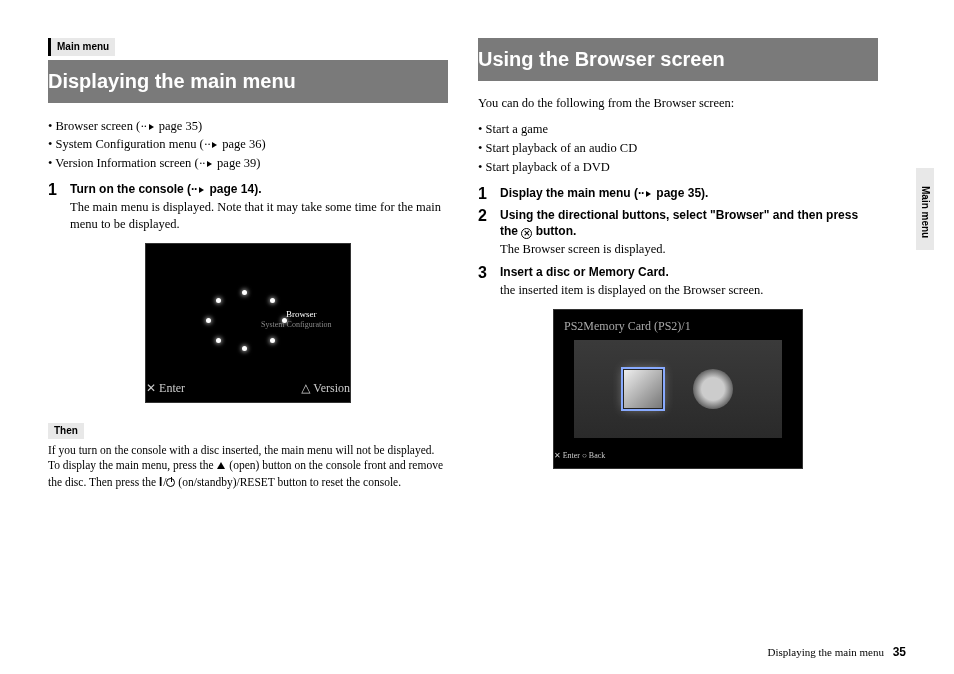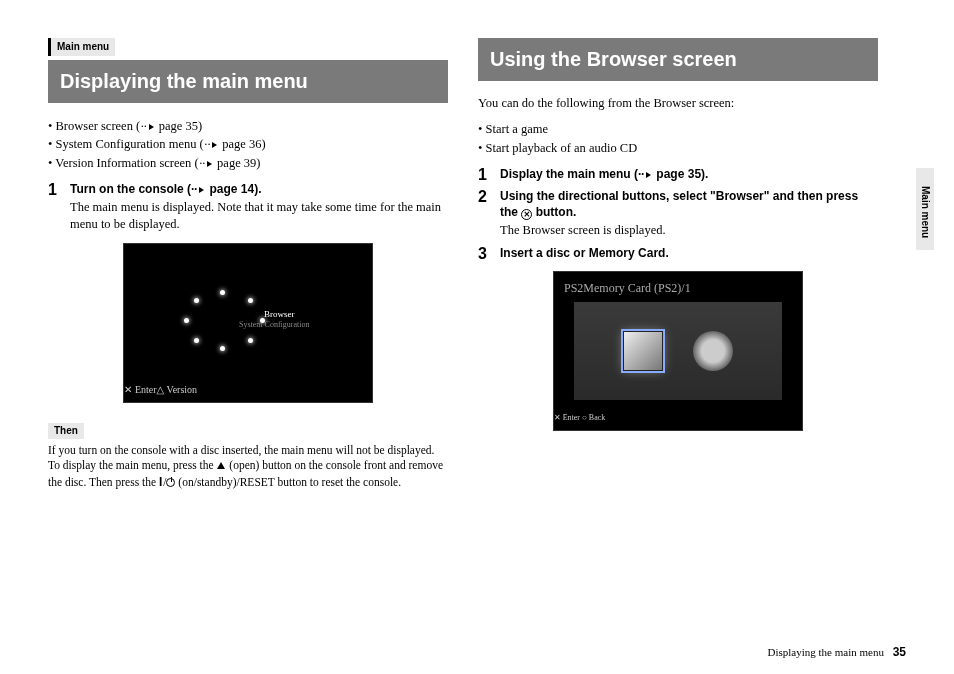--- a/index.html
+++ b/index.html
@@ -2,37 +2,37 @@
 <html><head>
 <meta charset="utf-8">
 <style>
   *{box-sizing:border-box;margin:0;padding:0}
   body{background:#fff;font-family:"Times New Roman",serif;font-size:12.5px;color:#000;width:954px;height:674px;position:relative;line-height:1.35}
   .page{display:flex;gap:30px;padding:38px 48px 20px}
   .col{flex:1;min-width:0}
   .col-left{max-width:400px}
   .col-right{max-width:400px}
   .section-tag{background:#e8e8e8;border-left:3px solid #000;padding:2px 6px;font-family:Arial,Helvetica,sans-serif;font-weight:bold;font-size:10px;display:inline-block;margin-bottom:4px}
-  .title-bar{background:#7a7a7a;color:#fff;font-family:Arial,Helvetica,sans-serif;font-weight:bold;font-size:20px;padding:8px 12px;margin-bottom:14px}
+  .title-bar{background:#7a7a7a;color:#fff;font-family:Arial,Helvetica,sans-serif;font-weight:bold;font-size:20px;padding:8px 0;margin-bottom:14px}
   .para{margin:4px 0 8px}
   .bullets{list-style:none;margin-bottom:8px}
   .bullets li{padding:1px 0}
   .bullets li::before{content:"• ";}
   .step{position:relative;padding-left:22px;margin:6px 0}
   .step-num{position:absolute;left:0;top:-2px;font-family:Arial,Helvetica,sans-serif;font-weight:bold;font-size:16px}
   .step-title{font-family:Arial,Helvetica,sans-serif;font-weight:bold;font-size:12px}
   .step-body{margin-top:2px}
   .screenshot{background:#000;margin:10px auto 14px;border:1px solid #333;position:relative;color:#fff;font-size:8px}
-  .shot1{width:250px;height:160px;display:block}
+  .shot1{width:206px;height:160px;display:block}
   .orbit{position:absolute;left:60px;top:46px;width:80px;height:60px}
   .dot{position:absolute;width:5px;height:5px;background:#fff;border-radius:50%;box-shadow:0 0 4px 1px rgba(255,255,255,.6)}
   .d1{left:36px;top:0}.d2{left:64px;top:8px}.d3{left:76px;top:28px}.d4{left:64px;top:48px}.d5{left:36px;top:56px}.d6{left:10px;top:48px}.d7{left:0;top:28px}.d8{left:10px;top:8px}
   .menu-text{position:absolute;left:140px;top:64px;font-size:9px}
   .menu-sub{position:absolute;left:115px;top:76px;font-size:8px;color:#888}
-  .shot1-bottom{position:absolute;bottom:6px;left:0;right:0;display:flex;justify-content:flex-start;font-size:10px;color:#ccc}
+  .shot1-bottom{position:absolute;bottom:6px;left:0;right:0;display:flex;justify-content:space-between;font-size:12px;color:#ccc}
   .note-tag{background:#e8e8e8;padding:1px 6px;font-family:Arial,Helvetica,sans-serif;font-weight:bold;font-size:10px;display:inline-block;margin:6px 0 4px}
   .note-text{font-size:11.5px;line-height:1.35}
   .shot2{width:250px;height:160px;display:block;background:#000}
   .shot2-top{position:absolute;top:8px;left:10px;right:0;display:flex;justify-content:flex-start;font-size:12px;color:#aaa}
   .browser-area{position:absolute;left:20px;right:20px;top:30px;bottom:30px;background:linear-gradient(#3a3a3a,#2a2a2a);display:flex;align-items:center;justify-content:center;gap:30px}
   .mem-card{width:40px;height:40px;background:linear-gradient(135deg,#eee,#777);border:1px solid #222}
   .disc{width:40px;height:40px;border-radius:50%;background:radial-gradient(circle,#ccc 40%,#666 70%)}
   .sel{outline:2px solid #88aaff;box-shadow:0 0 10px rgba(255,255,255,.4)}
   .shot2-bottom{position:absolute;bottom:6px;left:0;right:0;text-align:left;font-size:8px;color:#ccc}
   .side-tab{position:absolute;right:20px;top:168px;background:#e8e8e8;width:18px;height:82px}
@@ -90,38 +90,40 @@
       <span>If you turn on the console with a disc inserted, the main menu will not be displayed. To display the main menu, press the </span><span class="open-icon"></span><span> (open) button on the console front and remove the disc. Then press the </span><span class="istick">I</span>/<span class="stby"></span><span> (on/standby)/RESET button to reset the console.</span>
     </p>
   </div>
 
   <div class="col col-right">
     <div class="title-bar">Using the Browser screen</div>
     <p class="para">You can do the following from the Browser screen:</p>
     <ul class="bullets">
       <li><span>Start a game</span></li>
       <li><span>Start playback of an audio CD</span></li>
+      <li><span>Start playback of a DVD</span></li>
     </ul>
 
     <div class="step">
       <div class="step-num">1</div>
       <div class="step-title">Display the main menu (<span class="ref-dots"></span><span class="ref-arrow"></span> page 35).</div>
     </div>
 
     <div class="step">
       <div class="step-num">2</div>
       <div class="step-title">
         <span>Using the directional buttons, select "Browser" and then press the </span><span class="ps-btn">✕</span><span> button.</span>
       </div>
       <div class="step-body">The Browser screen is displayed.</div>
     </div>
 
     <div class="step">
       <div class="step-num">3</div>
       <div class="step-title">Insert a disc or Memory Card.</div>
+      <div class="step-body">the inserted item is displayed on the Browser screen.</div>
     </div>
 
     <div class="screenshot shot2">
       <div class="shot2-top">
         <span>PS2</span>
         <span>Memory Card (PS2)/1</span>
       </div>
       <div class="browser-area">
         <div class="mem-card sel"></div>
         <div class="disc"></div>

